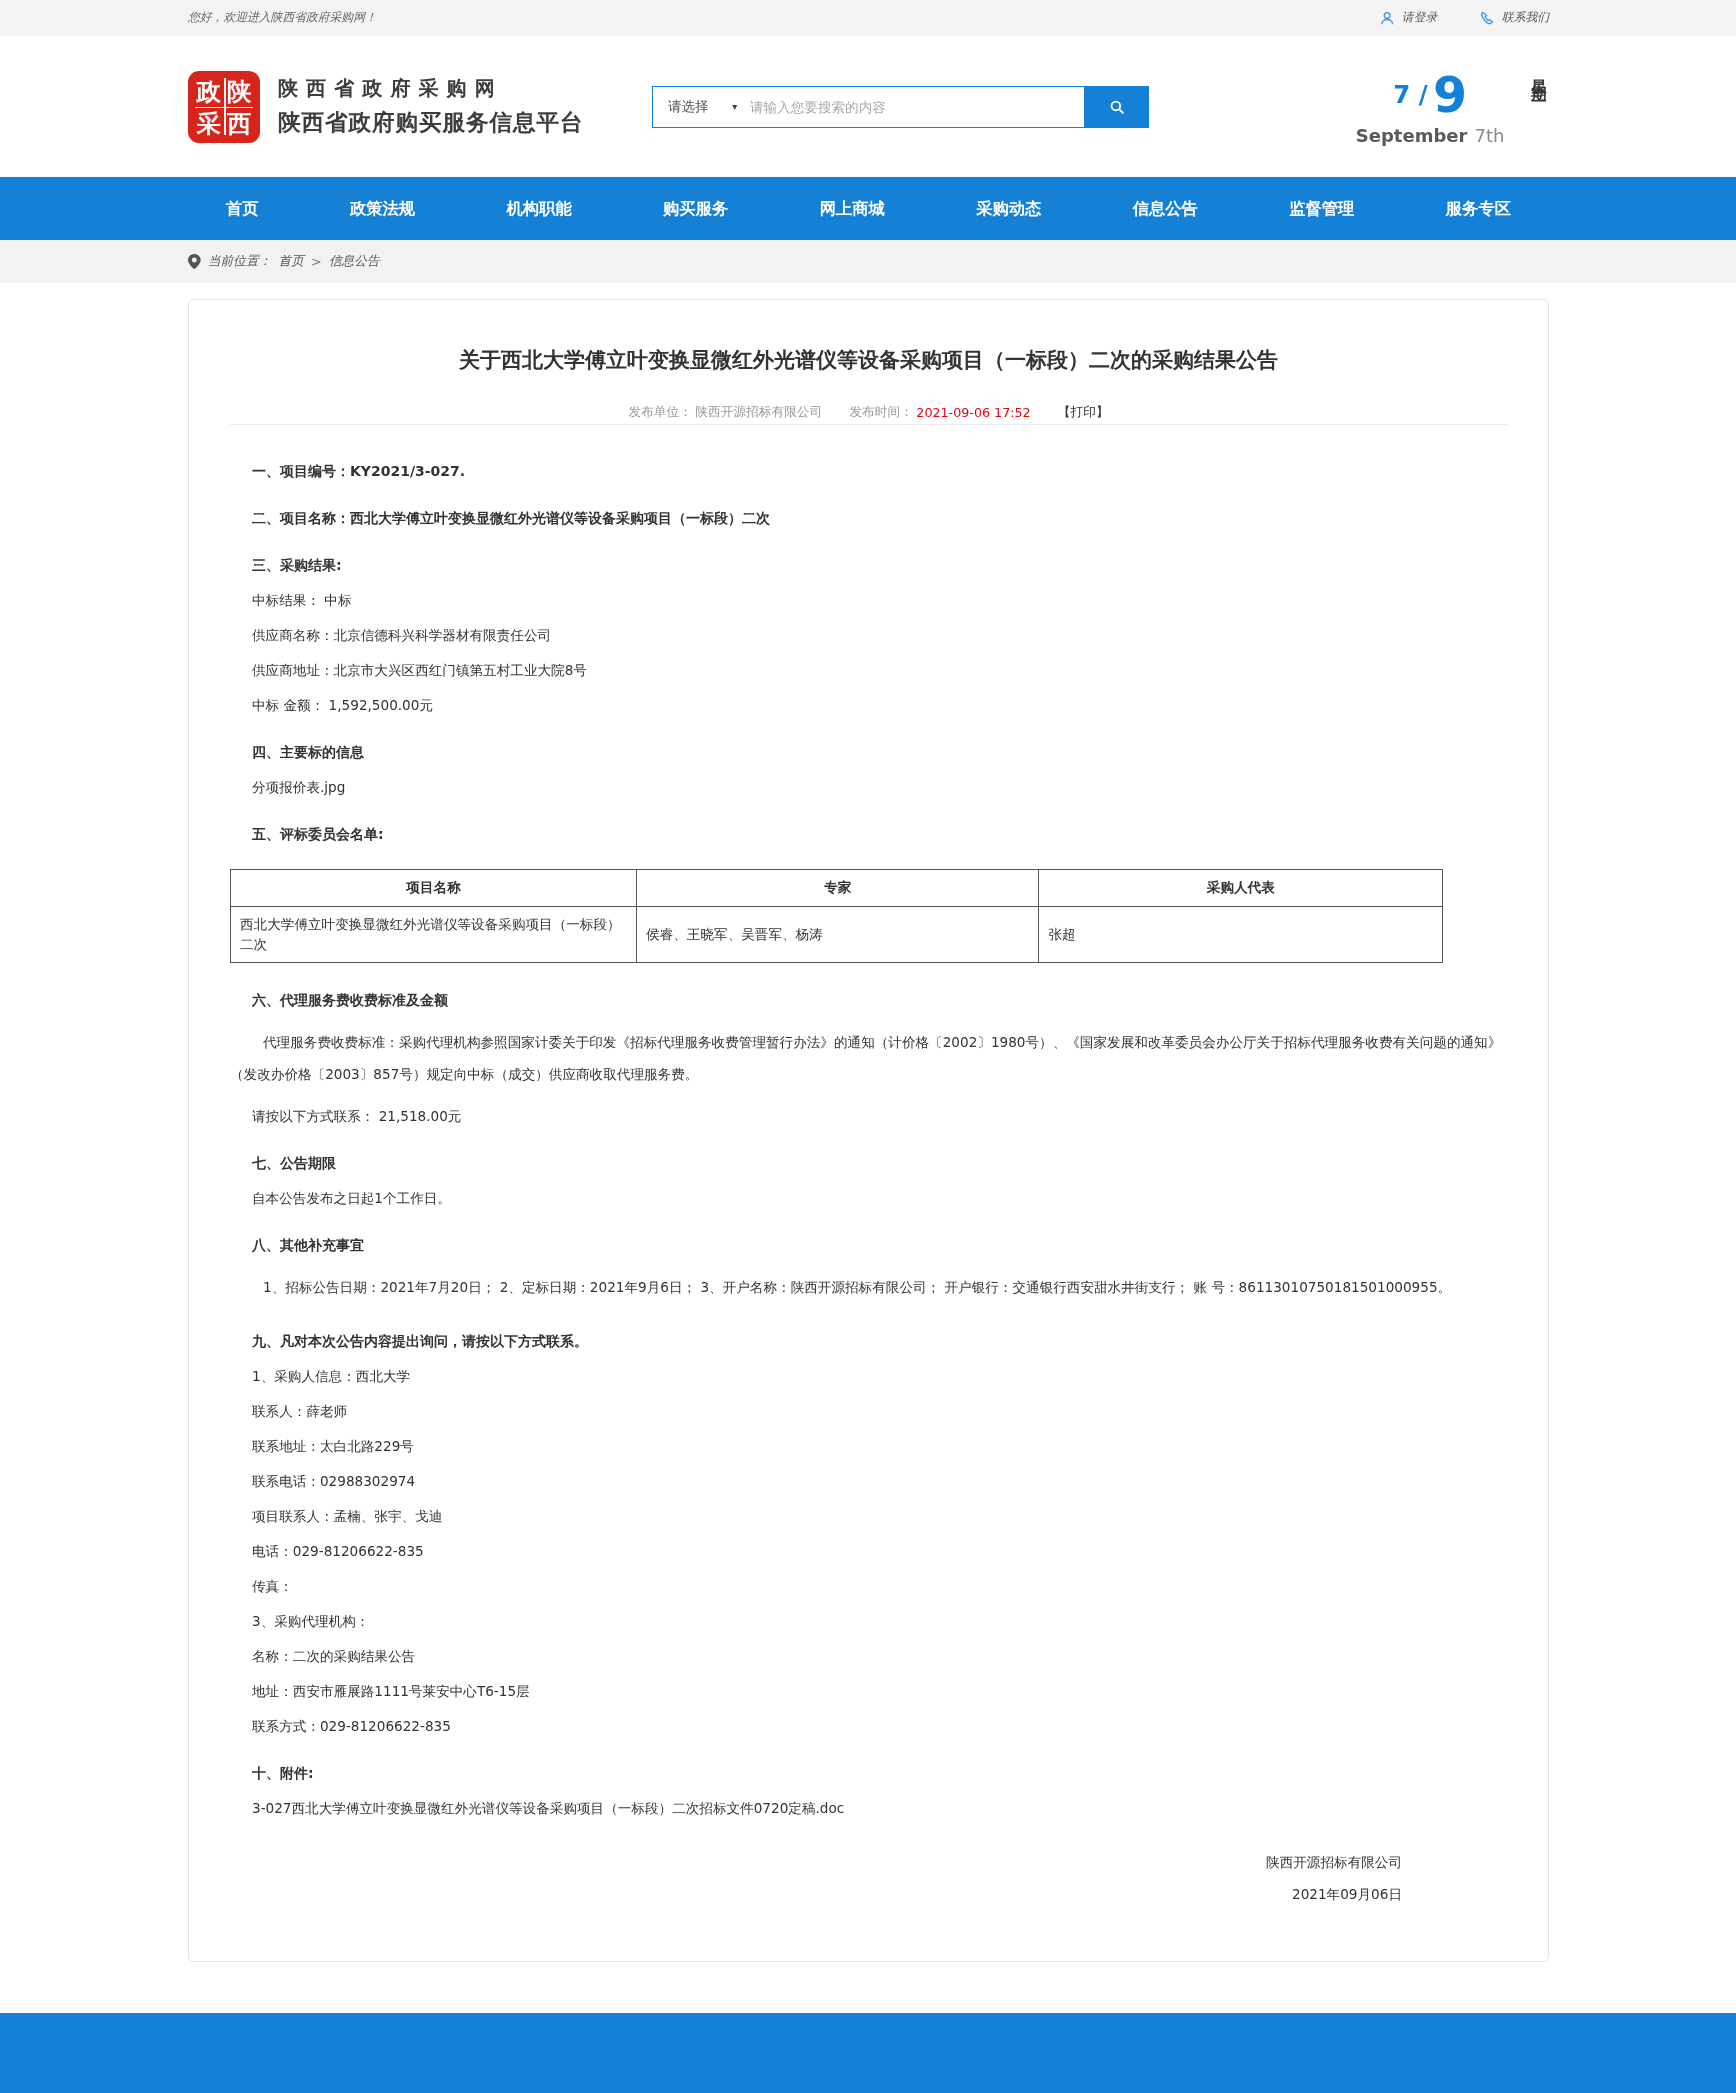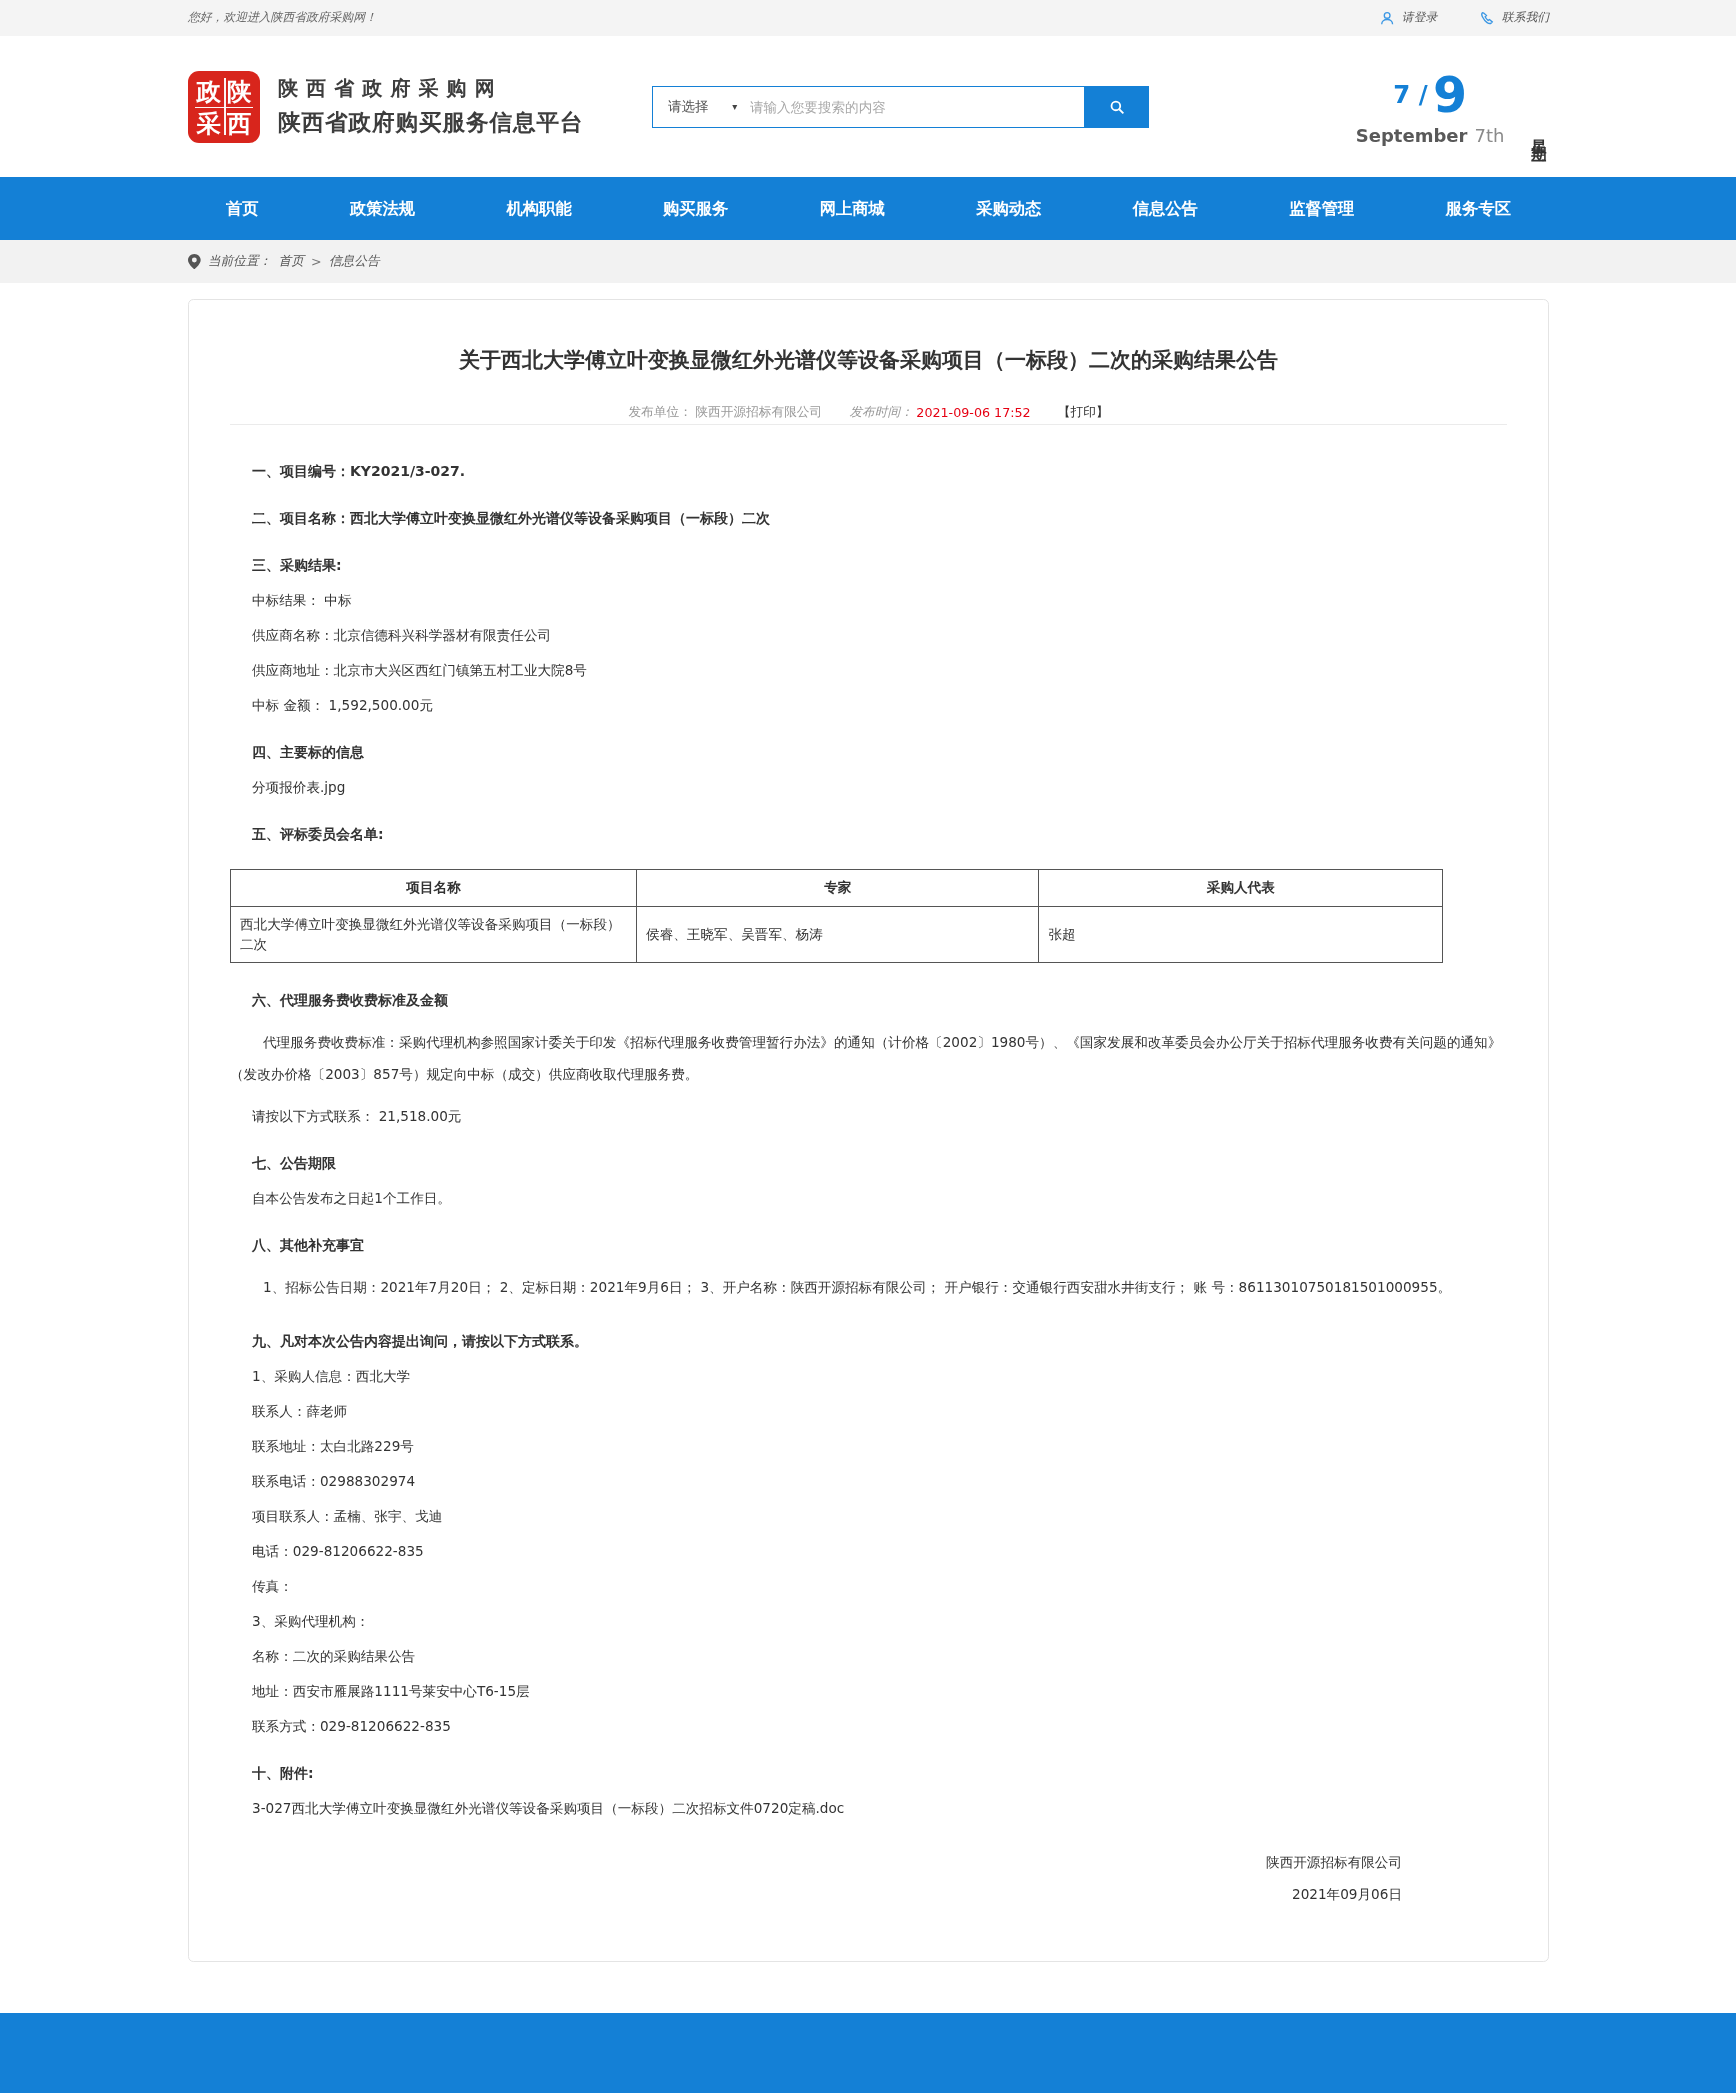--- a/index.html
+++ b/index.html
@@ -24,21 +24,21 @@
   .site-title { font-size: 20px; font-weight: bold; color: #3d3d3d; letter-spacing: 8.1px; }
   .site-sub { font-size: 22.6px; font-weight: bold; color: #3d3d3d; letter-spacing: 0.9px; margin-top: 5.4px; }
 
   .searchbox { display: flex; align-items: center; width: 496px; height: 42px; border: 1.8px solid #1480d6; margin-left: 69px; background: #fff; }
   .search-select { display: flex; align-items: center; gap: 23.5px; padding: 0 12.7px 0 14.5px; font-size: 13.6px; color: #555; cursor: pointer; white-space: nowrap; }
   .search-select .caret { font-size: 10px; color: #444; }
   .searchbox input { flex: 1; border: none; outline: none; font-size: 13.6px; color: #333; height: 100%; font-family: inherit; }
   .searchbox input::placeholder { color: #a9a9a9; }
   .search-btn { width: 65px; height: 42px; margin: -1.8px -1.8px -1.8px 0; background: #1480d6; border: none; cursor: pointer; display: flex; align-items: center; justify-content: center; }
 
-  .datebox { margin-left: auto; display: flex; align-items: flex-end; gap: 23.5px; }
+  .datebox { margin-left: auto; display: flex; align-items: flex-start; gap: 23.5px; }
   .date-nums { color: #1480d6; font-weight: bold; text-align: center; }
   .d-small { font-size: 24.4px; vertical-align: 9px; }
   .d-big { font-size: 49px; margin-left: 5.4px; }
   .date-line2 { font-size: 18px; font-weight: bold; color: #595959; margin-top: 1.8px; white-space: nowrap; }
   .date-line2 .day-ord { color: #8a8a8a; font-weight: normal; margin-left: 7.2px; }
   .weekday { writing-mode: vertical-rl; text-orientation: upright; font-size: 15.4px; font-weight: bold; color: #333; letter-spacing: 6.3px; }
 
   
   .nav { background: #1480d6; height: 63px; }
   .nav-inner { display: flex; justify-content: space-between; align-items: center; height: 63px; padding: 0 38px; }
@@ -167,21 +167,21 @@
     <a>信息公告</a>
   </div>
 </div>
 
 <div class="card">
   <h1 class="article-title">关于西北大学傅立叶变换显微红外光谱仪等设备采购项目（一标段）二次的采购结果公告</h1>
 
   <div class="article-meta">
     <span>发布单位：</span>
       <span style="margin-left:-11px;">陕西开源招标有限公司</span>
-    <span style="margin-left:12.7px;font-style:italic;">发布时间：</span>
+    <span style="margin-left:12.7px;">发布时间：</span>
       <span class="meta-time" style="margin-left:-11px;">2021-09-06 17:52</span>
     <span class="meta-print" style="margin-left:12.7px;">【打印】</span>
   </div>
 
   <div class="article-body">
     <div class="sec-h">一、项目编号：KY2021/3-027.</div>
     <div class="sec-h">二、项目名称：西北大学傅立叶变换显微红外光谱仪等设备采购项目（一标段）二次</div>
 
     <div class="sec-h">三、采购结果:</div>
     <div class="line">中标结果： 中标</div>

